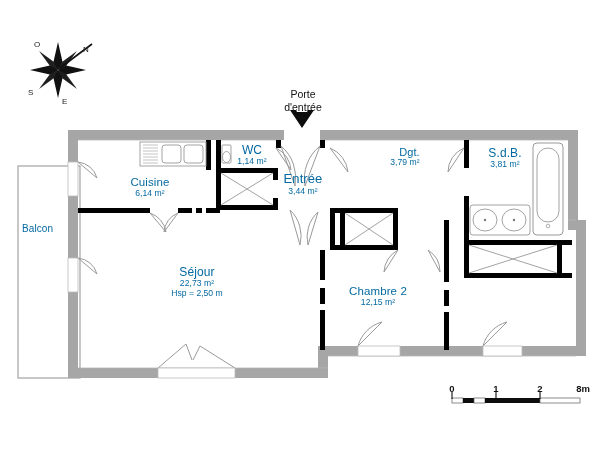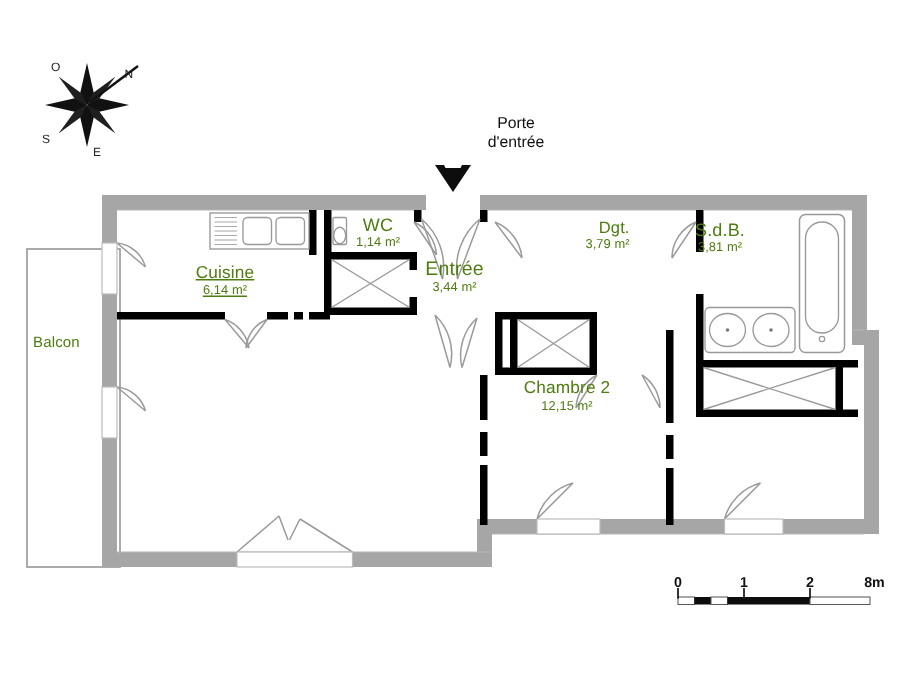--- a/index.html
+++ b/index.html
@@ -21,39 +21,39 @@
   #plan-svg {
     position: absolute;
     left: 0;
     top: 0;
     width: 600px;
     height: 450px;
   }
   .room-label {
     position: absolute;
     text-align: center;
-    color: #4d7c0f;
+    color: #0369a1;
     line-height: 1.12;
     white-space: nowrap;
     transform: translateX(-50%);
   }
   .room-name {
     font-size: 10px;
     letter-spacing: 0.1px;
   }
   .room-area {
     font-size: 8.6px;
     letter-spacing: 0.05px;
   }
   .room-extra {
     font-size: 8.6px;
   }
   .lbl-sejour .room-name { font-size: 12px; }
   .lbl-chambre1 .room-name,
-  .lbl-chambre2 .room-name { font-size: 11.5px; }
+  .lbl-chambre2 .room-name { font-size: 11.5px; margin-top: 32px; }
   .lbl-cuisine .room-name { font-size: 11.5px; }
   .lbl-wc .room-name { font-size: 12px; }
   .lbl-sdb .room-name { font-size: 12px; }
   .lbl-dgt .room-name { font-size: 11px; text-align: right; }
   .lbl-entree .room-name { font-size: 13px; text-align: right; }
   .lbl-balcon {
     font-size: 12px;
     transform: none;
     text-align: left;
   }
@@ -284,50 +284,55 @@
       <path d="M496 392 L496 399" stroke="#0d0d0d" stroke-width="1.1"></path>
       <path d="M540 392 L540 399" stroke="#0d0d0d" stroke-width="1.1"></path>
     </g>
   </svg>
 
   <div class="compass" style="left:34px; top:40px; font-size:8px; color:#222;">O</div>
   <div class="compass" style="left:83px; top:45px; font-size:8px; color:#222;">N</div>
   <div class="compass" style="left:28px; top:88px; font-size:8px; color:#222;">S</div>
   <div class="compass" style="left:62px; top:97px; font-size:8px; color:#222;">E</div>
 
-  <div class="annot" style="left:303px; top:76px;margin-left:41px;">
+  <div class="annot" style="left:303px; top:88px;">
     <div>Porte</div>
     <div>d'entrée</div>
   </div>
 
-  <div class="room-label lbl-cuisine" style="left:150px; top:176px;text-decoration:underline;">
+  <div class="room-label lbl-cuisine" style="left:150px; top:176px;">
     <div class="room-name">Cuisine</div>
     <div class="room-area">6,14 m²</div>
   </div>
 
   <div class="room-label lbl-wc" style="left:252px; top:144px;">
     <div class="room-name">WC</div>
     <div class="room-area">1,14 m²</div>
   </div>
 
   <div class="room-label lbl-entree" style="left:303px; top:172px;">
     <div class="room-name">Entrée</div>
     <div class="room-area">3,44 m²</div>
   </div>
 
   <div class="room-label lbl-dgt" style="left:405px; top:146px;">
     <div class="room-name">Dgt.</div>
     <div class="room-area">3,79 m²</div>
   </div>
 
-  <div class="room-label lbl-sdb" style="left:480px; top:147px;">
+  <div class="room-label lbl-sdb" style="left:505px; top:147px;">
     <div class="room-name">S.d.B.</div>
     <div class="room-area">3,81 m²</div>
   </div>
 
+  <div class="room-label lbl-sejour" style="left:197px; top:266px;">
+    <div class="room-name">Séjour</div>
+    <div class="room-area">22,73 m²</div>
+    <div class="room-extra">Hsp = 2,50 m</div>
+  </div>
 
   <div class="room-label lbl-chambre2" style="left:378px; top:253px;">
     <div class="room-name">Chambre 2</div>
     <div class="room-area">12,15 m²</div>
   </div>
 
 
   <div class="room-label lbl-balcon" style="left:22px; top:223px;">
     <div class="room-name">Balcon</div>
   </div>

